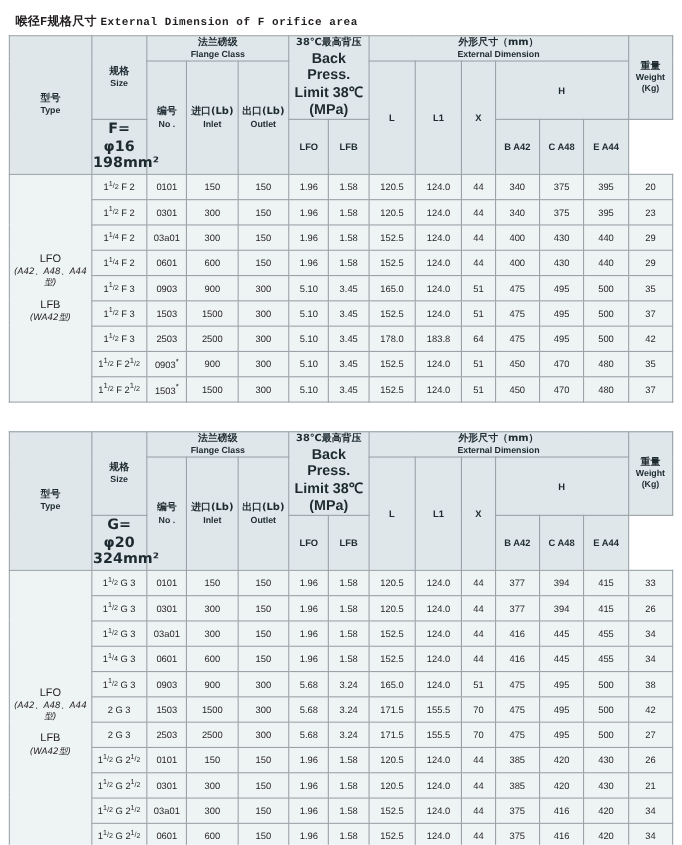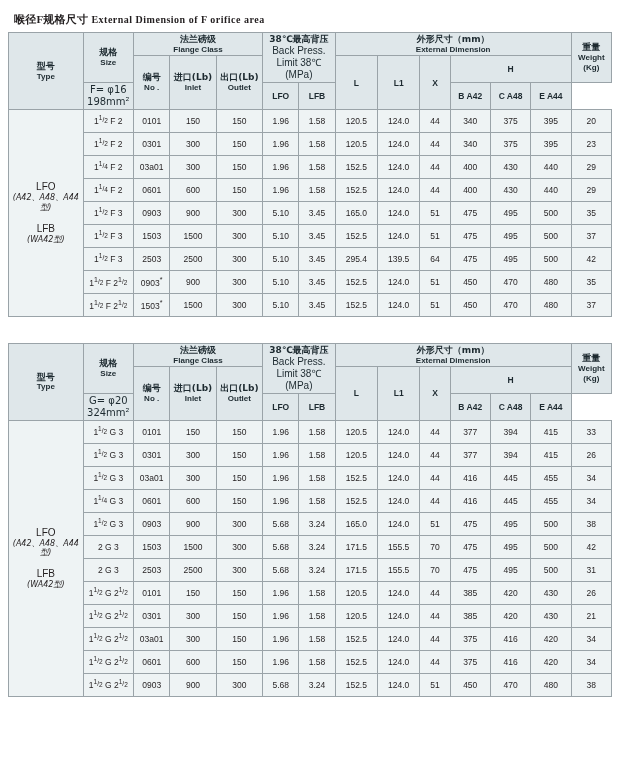--- a/index.html
+++ b/index.html
@@ -26,26 +26,26 @@
   }
   .section-title {
     font-size: 11px;
     font-weight: bold;
     color: #231f20;
     margin: 2px 0 5px 6px;
     letter-spacing: 0.2px;
     white-space: nowrap;
   }
   .section-title .cn {
-    font-family: Liberation Serif, serif;
+    font-family: Liberation Mono, monospace;
     font-size: 11px;
     text-align: center;
   }
   .section-title .en {
-    font-family: Liberation Serif, serif;
+    font-family: Liberation Mono, monospace;
     font-size: 10px;
     letter-spacing: 0.5px;
   }
   table.spec {
     border-collapse: collapse;
     width: 604px;
     margin: 0 auto;
     table-layout: fixed;
   }
   table.spec th, table.spec td {
@@ -62,21 +62,21 @@
     font-weight: bold;
     color: #1d2a30;
   }
   table.spec tbody td {
     background: #eef3f4;
     height: 20px;
   }
   .cnx { font-family: "DejaVu Sans", sans-serif; }
   .hdr-cn { font-family: "DejaVu Sans", sans-serif; font-size: 9px; font-weight: bold; display:block; }
   .hdr-en { font-family: "Liberation Sans", sans-serif; font-size: 8px; font-weight: bold; display:block; }
-  .hdr-small { font-size: 10px; font-weight: normal; display:block; }
+  .hdr-small { font-size: 13px; font-weight: bold; display:block; }
   .model-cell {
     font-size: 9.5px;
     line-height: 1.5;
     font-weight: normal;
   }
   .model-cell .mt { font-family: "Liberation Sans", sans-serif; font-size: 10px; }
   .model-cell .ms { font-family: "DejaVu Sans", sans-serif; font-size: 8px; display:block;font-style:italic; }
   .frac {
     display: inline-block;
     font-size: 6.5px;
@@ -285,22 +285,22 @@
           <td>500</td>
           <td>37</td>
         </tr>
         <tr>
           <td class="sizecell"><span>1</span><span class="frac"><sup>1</sup>/<sub>2</sub></span> <span>F 3</span></td>
           <td>2503</td>
           <td>2500</td>
           <td>300</td>
           <td>5.10</td>
           <td>3.45</td>
-          <td>295.4</td>
-          <td>139.5</td>
+          <td>178.0</td>
+          <td>183.8</td>
           <td>64</td>
           <td>475</td>
           <td>495</td>
           <td>500</td>
           <td>42</td>
         </tr>
         <tr>
           <td class="sizecell starred"><span>1</span><span class="frac"><sup>1</sup>/<sub>2</sub></span> <span>F 2</span><span class="frac"><sup>1</sup>/<sub>2</sub></span></td>
           <td><span>0903</span><sup>*</sup></td>
           <td>900</td>
@@ -514,21 +514,21 @@
           <td>2500</td>
           <td>300</td>
           <td>5.68</td>
           <td>3.24</td>
           <td>171.5</td>
           <td>155.5</td>
           <td>70</td>
           <td>475</td>
           <td>495</td>
           <td>500</td>
-          <td>31</td>
+          <td>27</td>
         </tr>
         <tr>
           <td class="sizecell"><span>1</span><span class="frac"><sup>1</sup>/<sub>2</sub></span> <span>G 2</span><span class="frac"><sup>1</sup>/<sub>2</sub></span></td>
           <td>0101</td>
           <td>150</td>
           <td>150</td>
           <td>1.96</td>
           <td>1.58</td>
           <td>120.5</td>
           <td>124.0</td>

